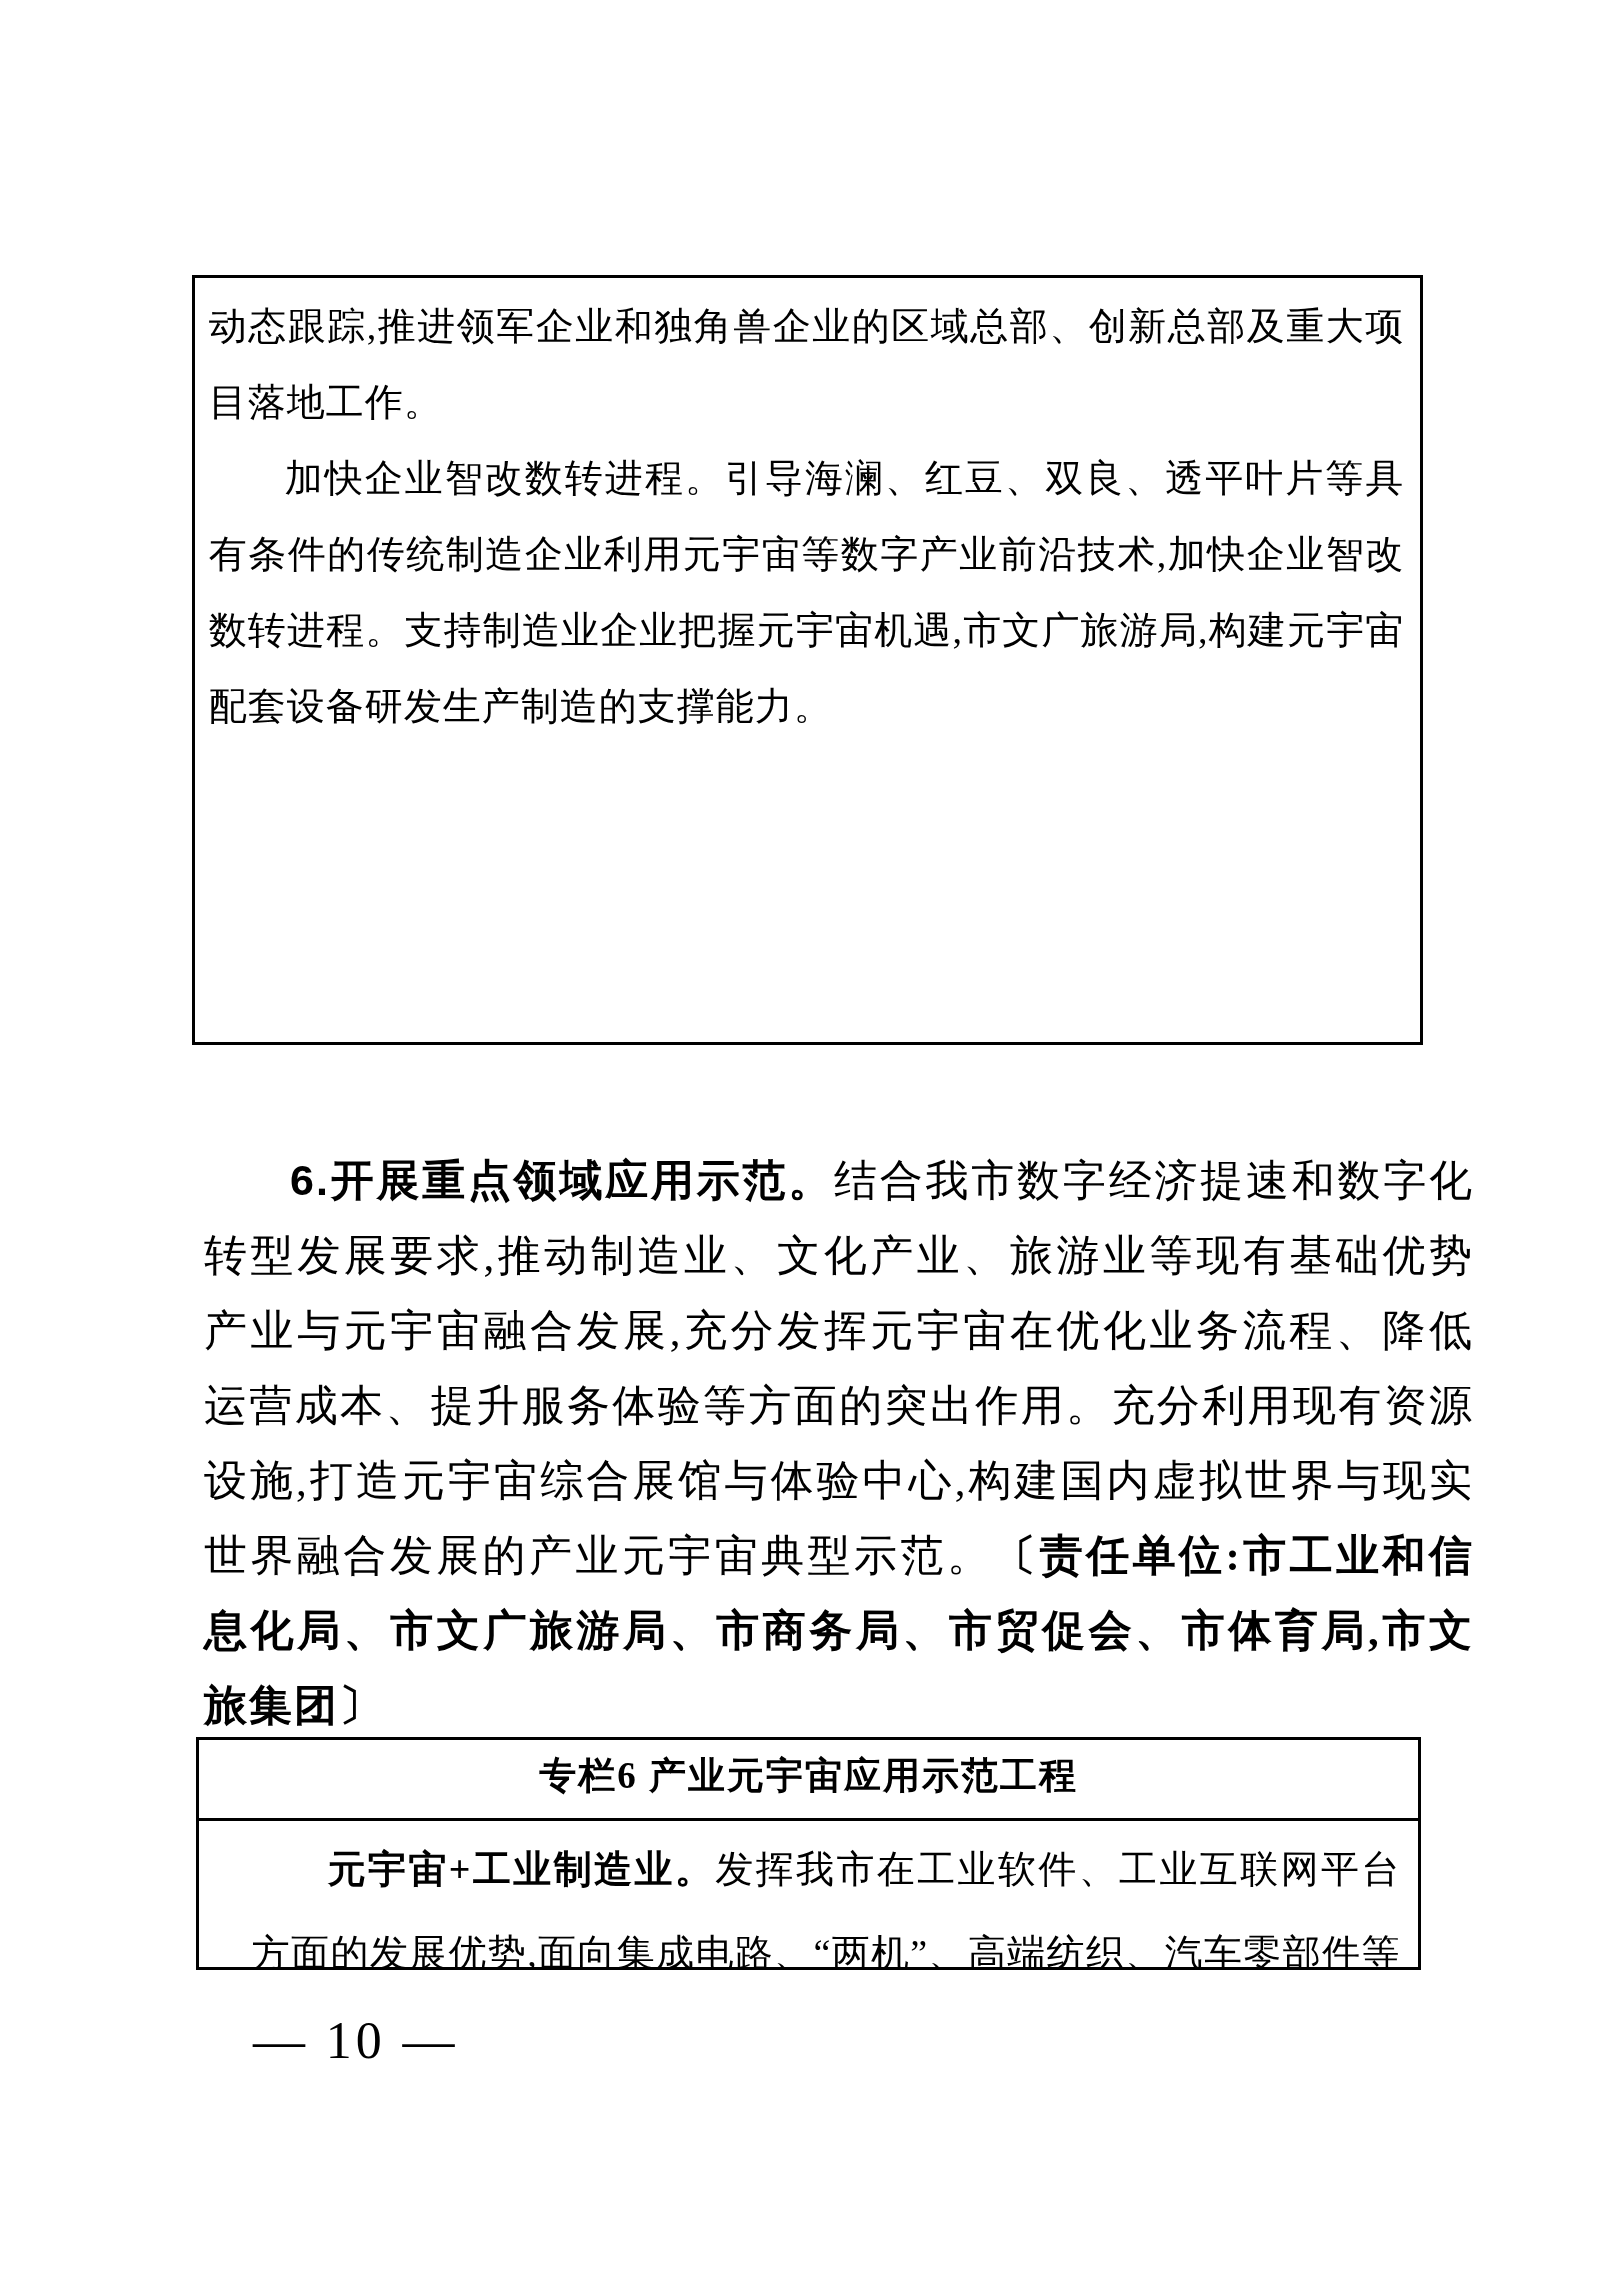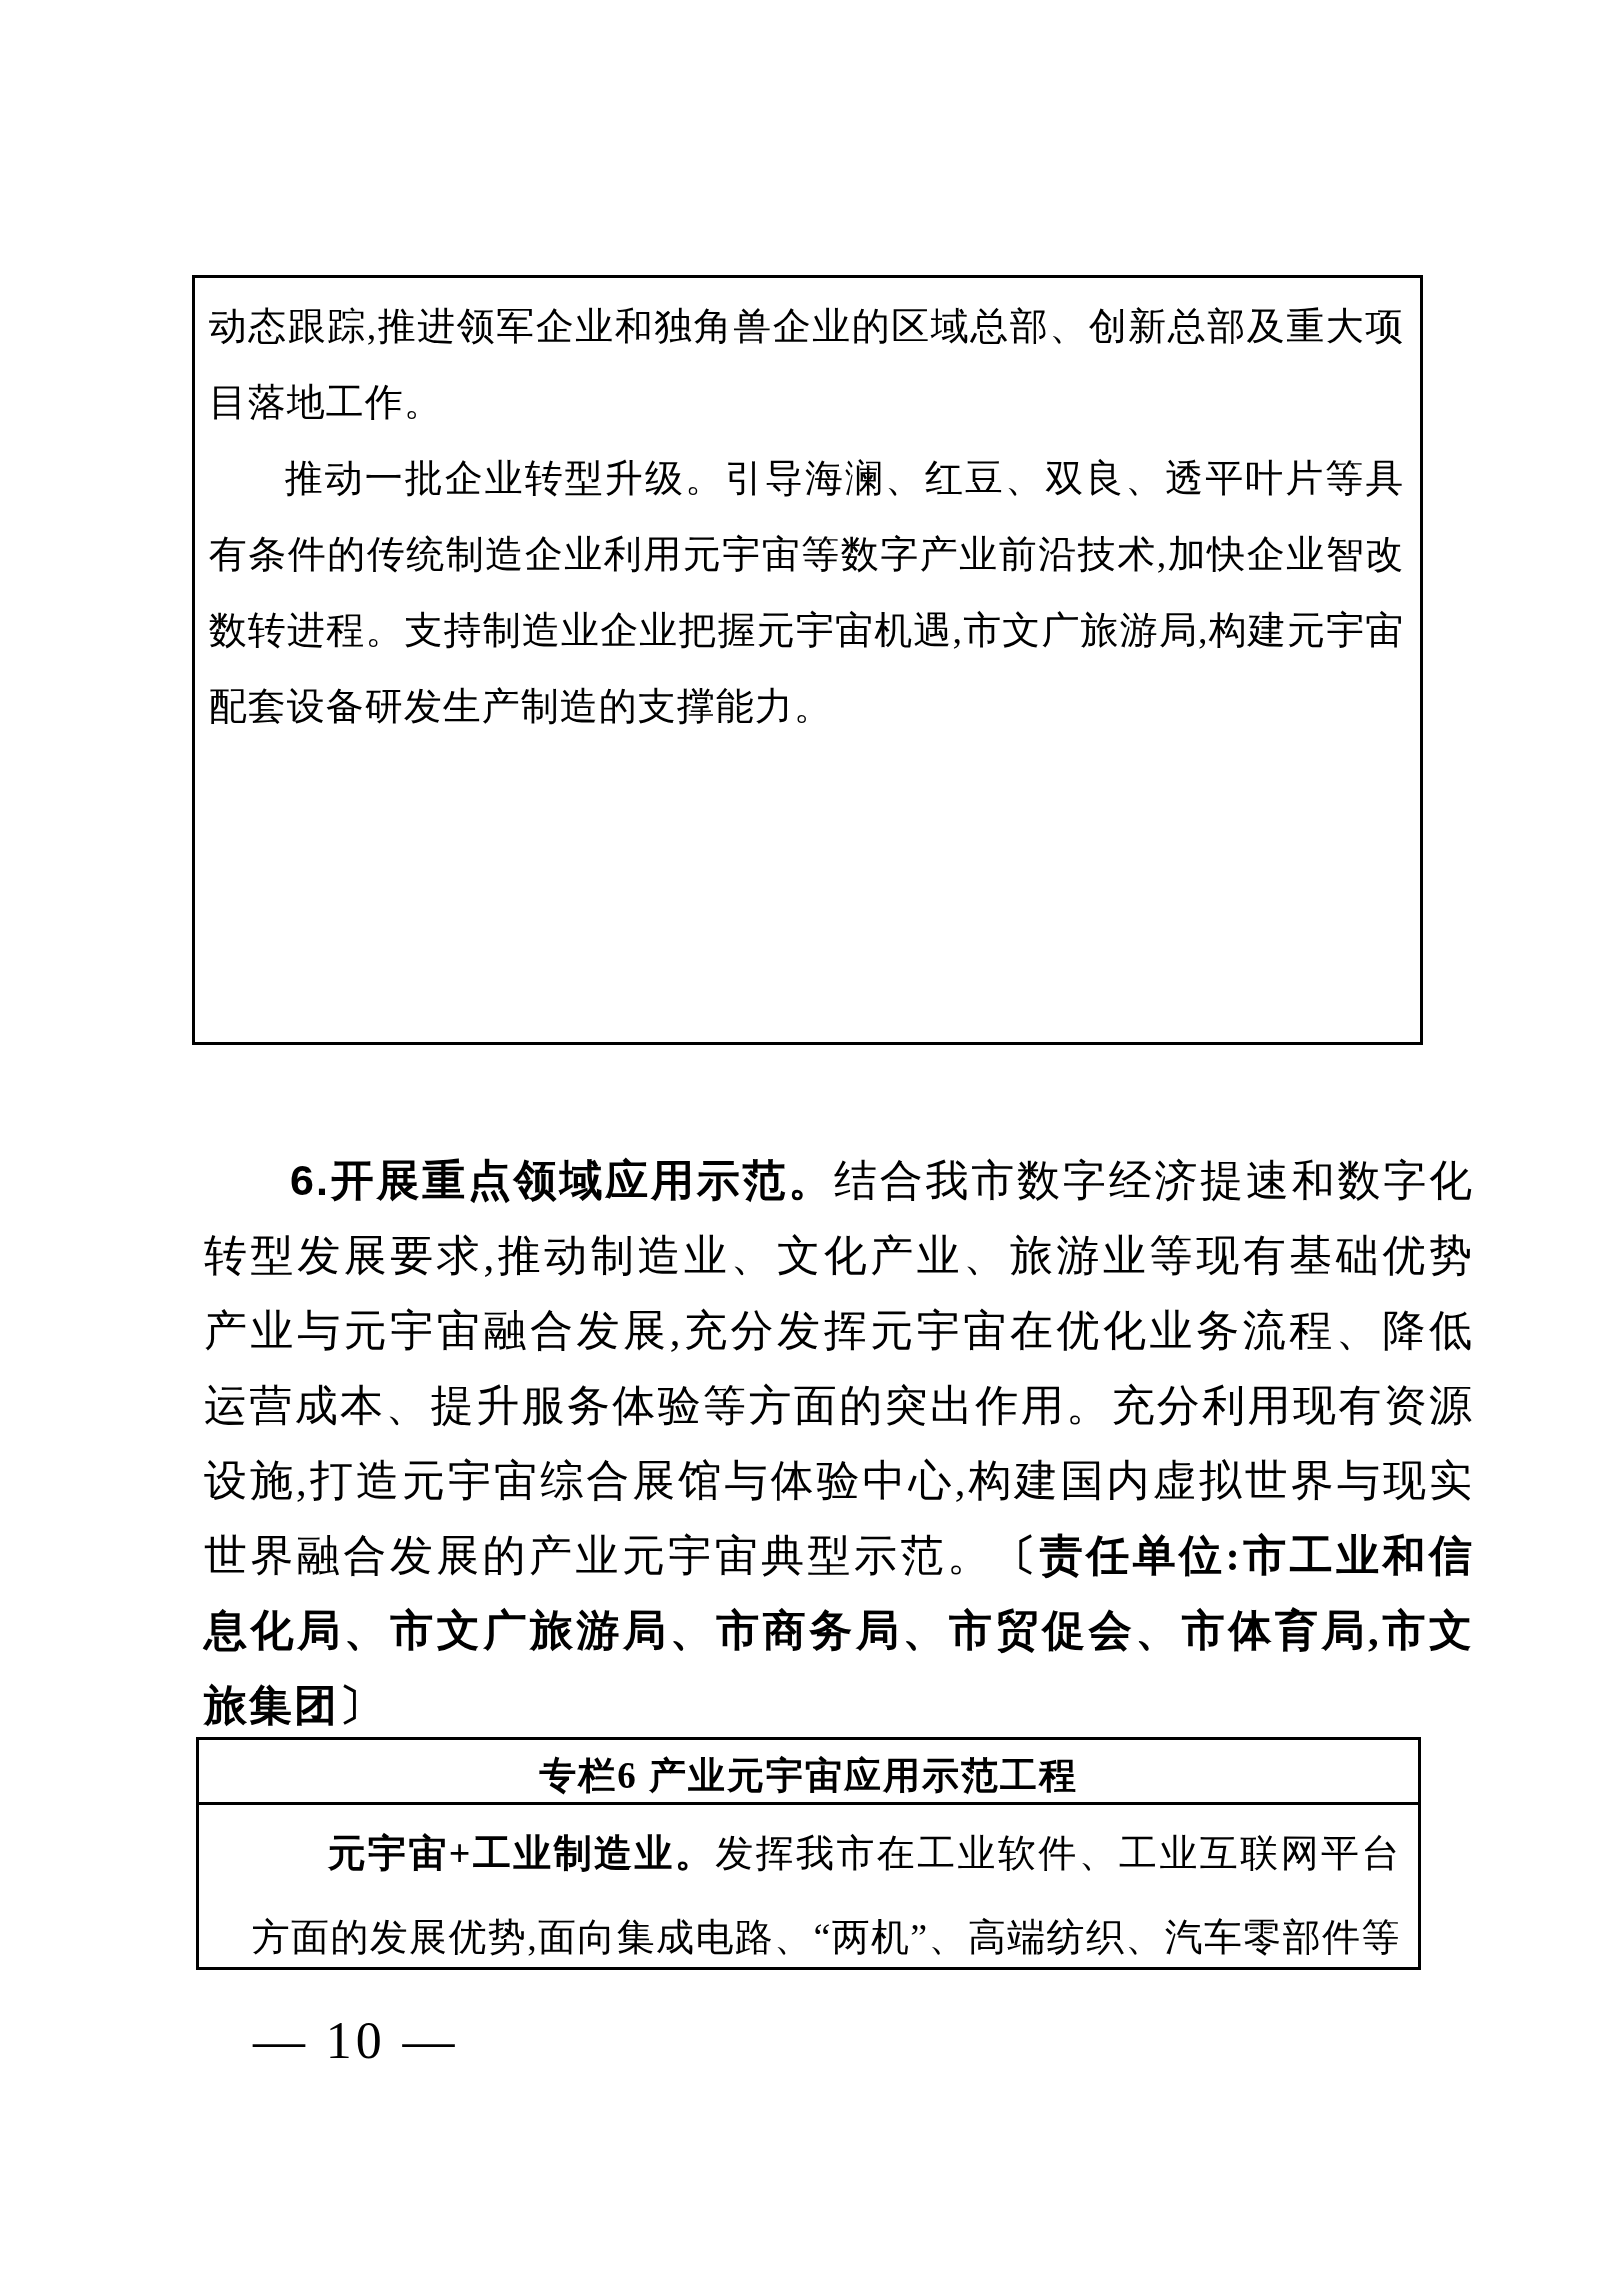--- a/index.html
+++ b/index.html
@@ -68,21 +68,21 @@
   .column-box{
     position:absolute;
     left:196px;top:1737px;
     width:1225px;height:233px;
     box-sizing:border-box;
     border:3.9px solid #000;
     overflow:hidden;
   }
   .column-title{
     box-sizing:border-box;
-    height:65px;
+    height:81px;
     border-bottom:3.9px solid #000;
     text-align:center;
     font-size:37px;
     line-height:71px;
     font-weight:bold;
     letter-spacing:2px;
   }
   .column-body{
     padding:5.9px 17.6px 0 15.7px;
     margin-left:37px;
@@ -108,21 +108,21 @@
 </head>
 <body>
 
 <div class="page">
 
   <section class="box1">
     <p>
       <span>动态跟踪,推进领军企业和独角兽企业的区域总部、创新总部及重大项目落地工作。</span>
     </p>
     <p class="indent">
-      <span>推动一批企业转型升级。</span><span>引导海澜、红豆、双良、透平叶片等具有条件的传统制造企业利用元宇宙等数字产业前沿技术,加快企业智改数转进程。支持制造业企业把握元宇宙机遇,市文广旅游局,构建元宇宙配套设备研发生产制造的支撑能力。</span>
+      <span>加快企业智改数转进程。</span><span>引导海澜、红豆、双良、透平叶片等具有条件的传统制造企业利用元宇宙等数字产业前沿技术,加快企业智改数转进程。支持制造业企业把握元宇宙机遇,市文广旅游局,构建元宇宙配套设备研发生产制造的支撑能力。</span>
     </p>
   </section>
 
 
   <p class="body-para">
     <span class="lead-hei">6.开展重点领域应用示范。</span><span>结合我市数字经济提速和数字化转型发展要求,推动制造业、文化产业、旅游业等现有基础优势产业与元宇宙融合发展,充分发挥元宇宙在优化业务流程、降低运营成本、提升服务体验等方面的突出作用。充分利用现有资源设施,打造元宇宙综合展馆与体验中心,构建国内虚拟世界与现实世界融合发展的产业元宇宙典型示范。</span><span class="resp">〔责任单位:市工业和信息化局、市文广旅游局、市商务局、市贸促会、市体育局,市文旅集团〕</span>
   </p>
 
   <section class="column-box">
     <div class="column-title">专栏6 产业元宇宙应用示范工程</div>

